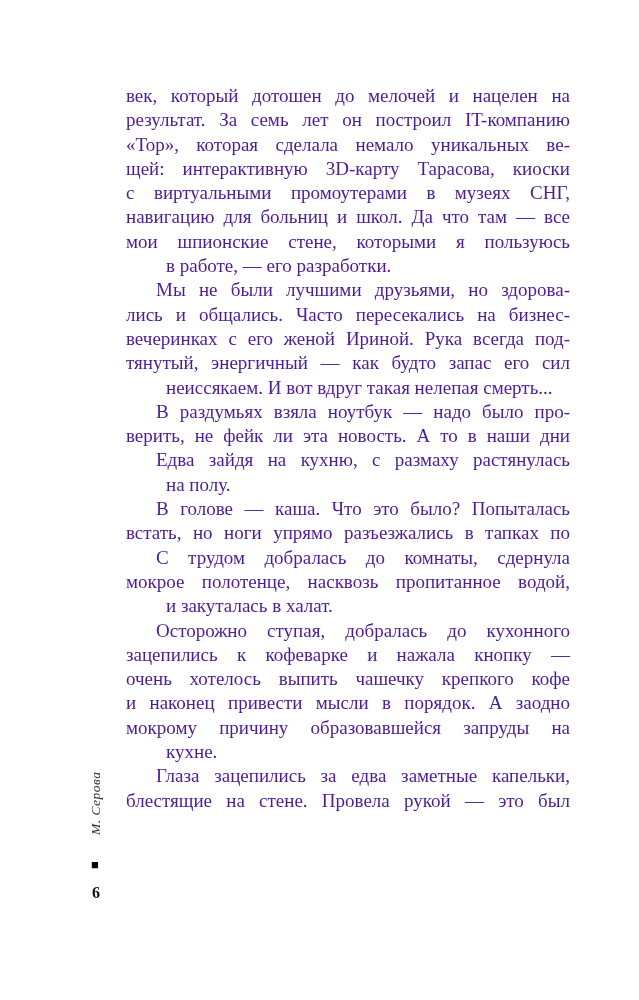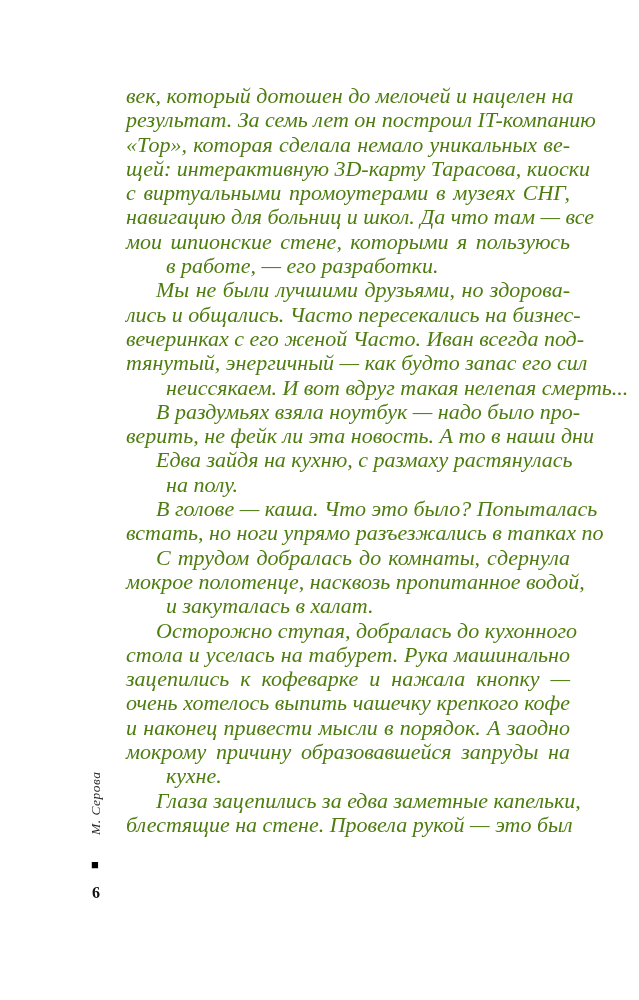--- a/index.html
+++ b/index.html
@@ -47,24 +47,23 @@
     font-size: 16px;
     color: #111111;
   }
 
   
   .text-block {
     position: absolute;
     left: 126px;
     top: 84px;
     width: 444px;
-    font-size: 22px;
+    font-size: 19px;
     line-height: 24.3px;
-    color: #4d7c0f;
-    font-style: italic;
+    color: #4c1d95;
   }
   .text-block p {
     margin: 0;
     padding: 0;
   }
   .text-block .line {
     display: block;
     text-align: justify;
     text-align-last: justify;
     white-space: nowrap;
@@ -95,21 +94,21 @@
         <span class="line">«Тор», которая сделала немало уникальных ве-</span>
         <span class="line">щей: интерактивную 3D-карту Тарасова, киоски</span>
         <span class="line">с виртуальными промоутерами в музеях СНГ,</span>
         <span class="line">навигацию для больниц и школ. Да что там — все</span>
         <span class="line">мои шпионские стене, которыми я пользуюсь</span>
         <span class="line last">в работе, — его разработки.</span>
       </p>
       <p class="indent">
         <span class="line">Мы не были лучшими друзьями, но здорова-</span>
         <span class="line">лись и общались. Часто пересекались на бизнес-</span>
-        <span class="line">вечеринках с его женой Часто. Иван всегда под-</span>
+        <span class="line">вечеринках с его женой Ириной. Рука всегда под-</span>
         <span class="line">тянутый, энергичный — как будто запас его сил</span>
         <span class="line last">неиссякаем. И вот вдруг такая нелепая смерть...</span>
       </p>
       <p class="indent">
         <span class="line">В раздумьях взяла ноутбук — надо было про-</span>
         <span class="line">верить, не фейк ли эта новость. А то в наши дни</span>
       </p>
       <p class="indent">
         <span class="line">Едва зайдя на кухню, с размаху растянулась</span>
         <span class="line last">на полу.</span>
@@ -118,21 +117,20 @@
         <span class="line">В голове — каша. Что это было? Попыталась</span>
         <span class="line">встать, но ноги упрямо разъезжались в тапках по</span>
       </p>
       <p class="indent">
         <span class="line">С трудом добралась до комнаты, сдернула</span>
         <span class="line">мокрое полотенце, насквозь пропитанное водой,</span>
         <span class="line last">и закуталась в халат.</span>
       </p>
       <p class="indent">
         <span class="line">Осторожно ступая, добралась до кухонного</span>
-        <span class="line">стола и уселась на табурет. Рука машинально</span>
         <span class="line">зацепились к кофеварке и нажала кнопку —</span>
         <span class="line">очень хотелось выпить чашечку крепкого кофе</span>
         <span class="line">и наконец привести мысли в порядок. А заодно</span>
         <span class="line">мокрому причину образовавшейся запруды на</span>
         <span class="line last">кухне.</span>
       </p>
       <p class="indent">
         <span class="line">Глаза зацепились за едва заметные капельки,</span>
         <span class="line">блестящие на стене. Провела рукой — это был</span>
       </p>

